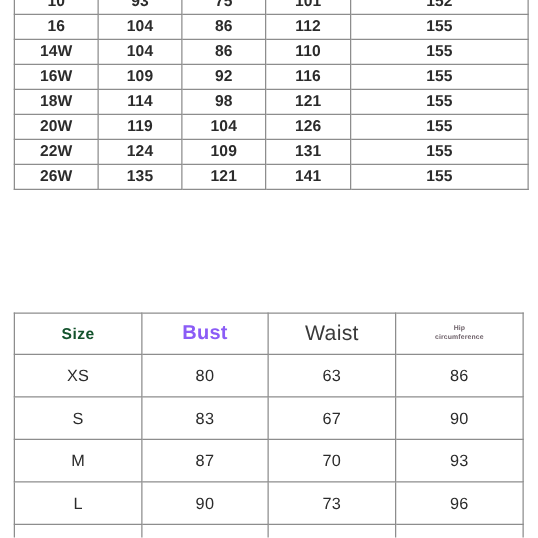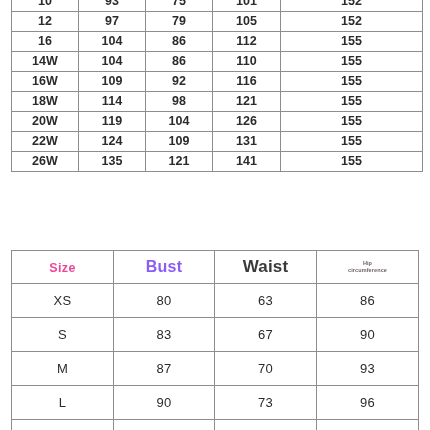--- a/index.html
+++ b/index.html
@@ -86,32 +86,32 @@
   }
 
   
   #table-two th {
     height: 32px;
     vertical-align: middle;
   }
   .hd-size {
     font-size: 12.5px;
     font-weight: 700;
-    color: #ec4899;
+    color: #14532d;
     letter-spacing: .4px;
   }
   .hd-bust {
     font-size: 16px;
     font-weight: 700;
     color: #8b5cf6;
     letter-spacing: .2px;
   }
   .hd-waist {
     font-size: 17px;
-    font-weight: 700;
+    font-weight: 400;
     color: #ararara;
     color: #3a3a3a;
     letter-spacing: .2px;
   }
   .hd-hip {
     font-size: 5.5px;
     font-weight: 700;
     color: #6d6068;
     line-height: 7px;
     letter-spacing: .1px;
@@ -137,27 +137,20 @@
       </colgroup>
       <tbody>
         <tr>
           <td>10</td>
           <td>93</td>
           <td>75</td>
           <td>101</td>
           <td>152</td>
         </tr>
         <tr>
-          <td>12</td>
-          <td>97</td>
-          <td>79</td>
-          <td>105</td>
-          <td>152</td>
-        </tr>
-        <tr>
           <td>16</td>
           <td>104</td>
           <td>86</td>
           <td>112</td>
           <td>155</td>
         </tr>
         <tr>
           <td>14W</td>
           <td>104</td>
           <td>86</td>

